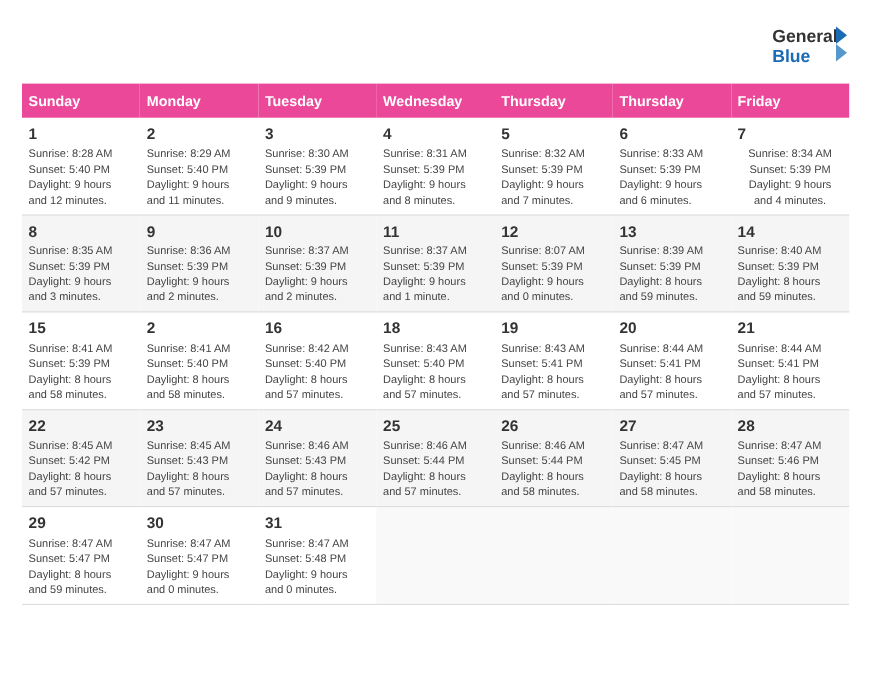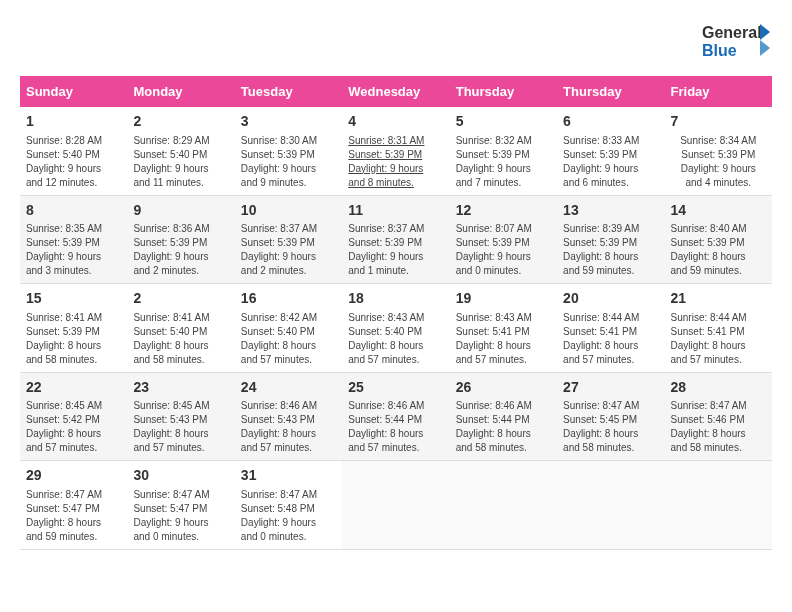--- a/index.html
+++ b/index.html
@@ -127,21 +127,21 @@
         </td>
         <td>
           <span class="day-number">3</span>
           <div class="day-info" style="white-space: pre-line;">Sunrise: 8:30 AM
 Sunset: 5:39 PM
 Daylight: 9 hours
 and 9 minutes.</div>
         </td>
         <td>
           <span class="day-number">4</span>
-          <div class="day-info" style="white-space: pre-line; text-decoration: underline;">Sunrise: 8:31 AM
+          <div class="day-info" style="white-space: pre-line;">Sunrise: 8:31 AM
 Sunset: 5:39 PM
 Daylight: 9 hours
 and 8 minutes.</div>
         </td>
         <td>
           <span class="day-number">5</span>
           <div class="day-info" style="white-space: pre-line;">Sunrise: 8:32 AM
 Sunset: 5:39 PM
 Daylight: 9 hours
 and 7 minutes.</div>

